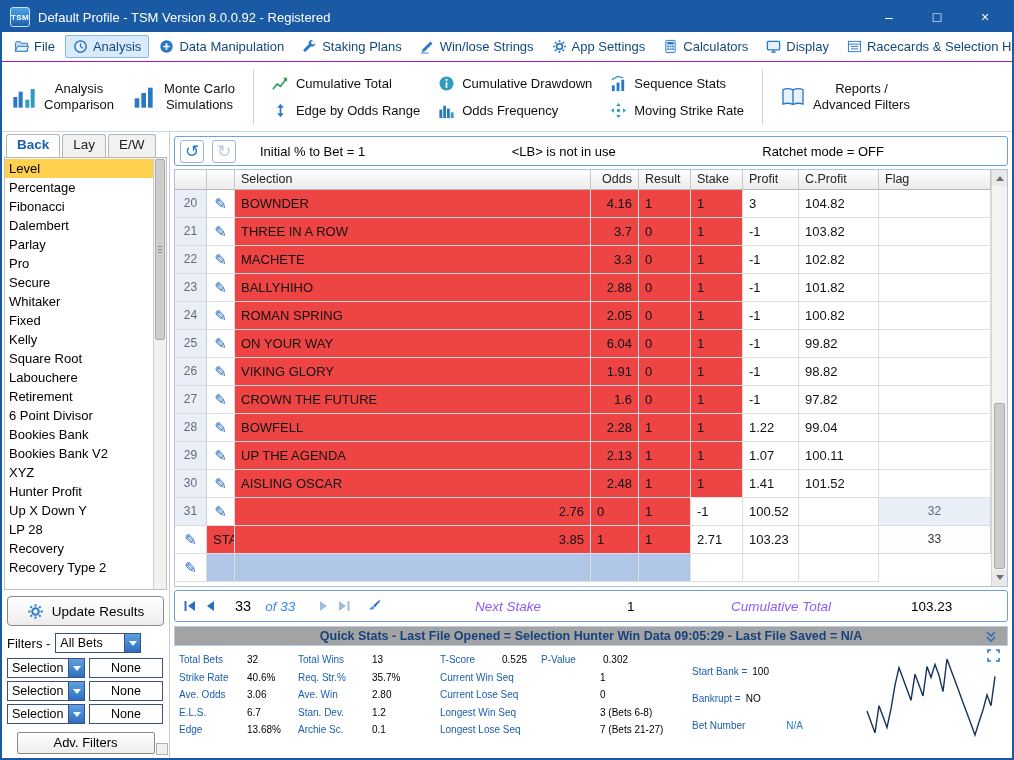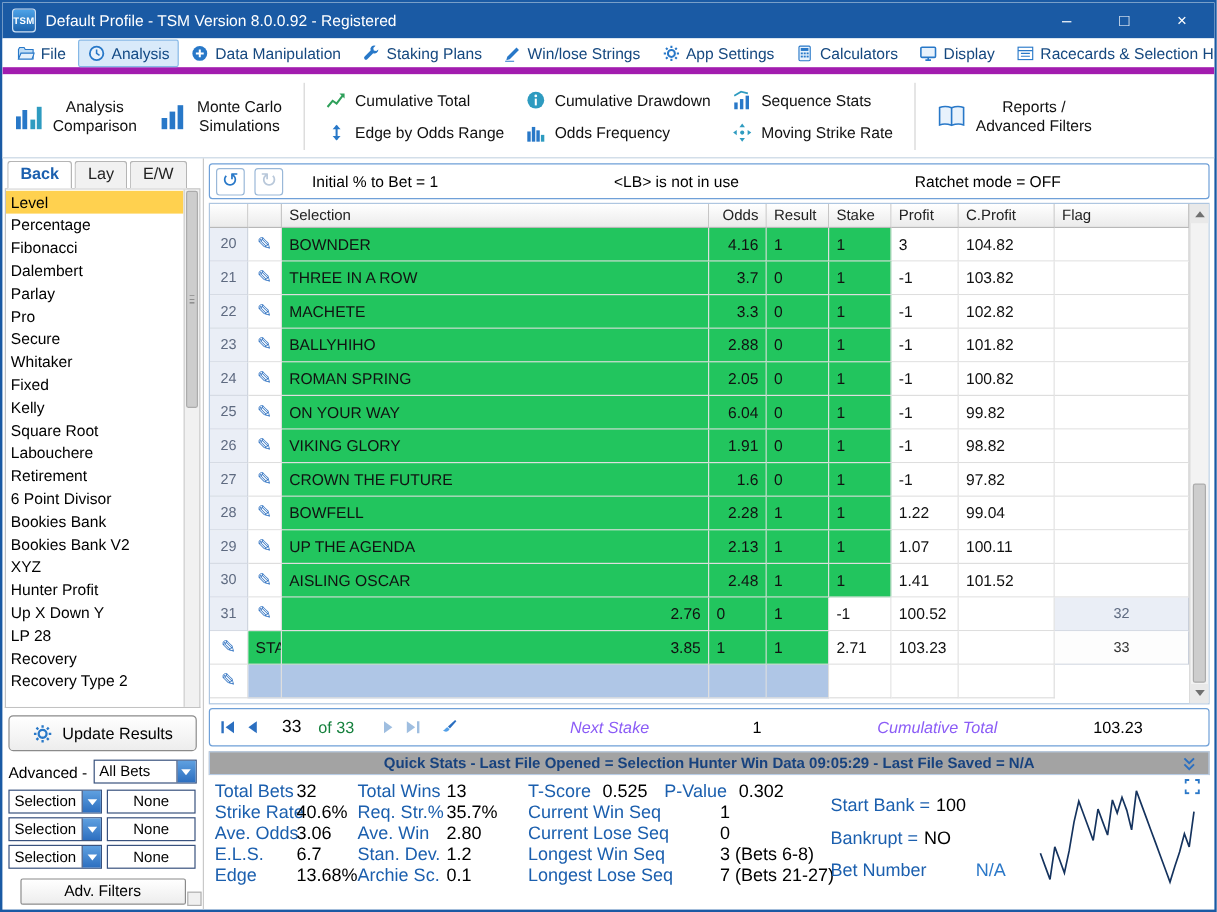--- a/index.html
+++ b/index.html
@@ -8,21 +8,21 @@
 
   
   .titlebar{height:30px;background:#1A5AA4;display:flex;align-items:center;color:#fff;font-size:13px;flex:none;padding:0 8px;}
   .app-logo{width:20px;height:20px;border:1px solid #cfe2f5;border-radius:3px;background:linear-gradient(#4DA3E8,#1B62AC);
     font-size:8px;font-weight:bold;display:flex;align-items:center;justify-content:center;margin-right:8px;letter-spacing:.3px;}
   .win-title{flex:1;white-space:nowrap;overflow:hidden;}
   .win-controls{display:flex;gap:30px;margin-right:10px;font-size:14px;}
   .win-controls span{cursor:default;width:18px;text-align:center;}
 
   
-  .menubar{height:30px;background:#fff;border-bottom:6px solid #a21caf;display:flex;align-items:center;padding:0 4px;flex:none;gap:2px;}
+  .menubar{height:30px;background:#fff;border-bottom:1px solid #a21caf;display:flex;align-items:center;padding:0 4px;flex:none;gap:2px;}
   .menu-item{display:flex;align-items:center;gap:5px;padding:3px 7px;color:#15487F;font-size:13px;white-space:nowrap;border:1px solid transparent;border-radius:2px;}
   .menu-item.active{background:#D9EAFA;border-color:#86B8E6;color:#134A85;}
   .icon{display:inline-flex;align-items:center;justify-content:center;line-height:0;}
   .mi svg{width:15px;height:15px;}
 
   
   .ribbon{height:70px;background:#fff;border-bottom:1px solid #C9D6E4;display:flex;align-items:center;padding:2px 10px;flex:none;gap:18px;}
   .rib-big{display:flex;align-items:center;gap:8px;color:#111;font-size:13px;}
   .rib-big .icon svg{width:24px;height:24px;}
   .rib-lines{text-align:center;line-height:16px;}
@@ -77,47 +77,47 @@
   .grid{display:grid;grid-template-columns:32px 28px 356px 48px 52px 52px 56px 80px 1fr;align-content:start;}
   .th{height:20px;background:linear-gradient(#FFFFFF,#EBEBEB);border-right:1px solid #C6C6C6;border-bottom:1px solid #B8B8B8;
     font-size:12.5px;color:#222;padding:2px 6px 0;white-space:nowrap;overflow:hidden;}
   .th-odds{text-align:right;}
   .td{height:28px;line-height:27px;border-right:1px solid #DEDEDE;border-bottom:1px solid #DEDEDE;font-size:13px;color:#111;
     padding:0 6px;white-space:nowrap;overflow:hidden;background:#fff;}
   .td.num{background:#EAEEF6;color:#5E6A80;font-size:12px;text-align:center;padding:0;border-right:1px solid #C9CFDA;border-bottom:1px solid #D6DBE4;}
   .td.num.nsel{background:#FDFDFD;color:#333;}
   .td.edit{text-align:center;padding:0;}
   .pencil{color:#2B6FC0;font-size:15px;line-height:27px;}
-  .cream{background:#22c55e;}
+  .cream{background:#ef4444;}
   .rowsel{background:#AFC6E6 !important;}
   .c-odds{text-align:right;}
 
   .sb{position:absolute;top:0;right:0;bottom:0;width:16px;background:#F3F3F3;border-left:1px solid #D5D5D5;}
   .sb-arrow{position:absolute;left:0;right:0;height:16px;background:#E9E9E9;display:flex;align-items:center;justify-content:center;}
   .sb-arrow.up{top:0;} .sb-arrow.down{bottom:0;}
   .tri-up{border:4px solid transparent;border-bottom:5px solid #707070;margin-top:-3px;}
   .tri-down{border:4px solid transparent;border-top:5px solid #707070;margin-bottom:-3px;}
 
   .navbar{flex:none;height:32px;border:1px solid #6FA0D8;border-radius:3px;display:flex;align-items:center;padding:0 8px;margin-bottom:4px;position:relative;font-size:13.5px;}
   .ni svg{width:14px;height:14px;}
   .navgap{margin-left:6px;}
   .nav-rec{margin-left:18px;font-size:14.5px;color:#000;}
-  .nav-of{margin-left:14px;color:#15803d;}
+  .nav-of{margin-left:14px;color:#3b82f6;font-style:italic;}
   .nav-next{margin-left:22px;}
   .nav-brush{margin-left:16px;}
   .nav-abs{position:absolute;top:0;height:100%;display:flex;align-items:center;}
   .lbl-blue{color:#8b5cf6;font-style:italic;}
   .pos-nextstake{left:300px;} .pos-nextval{left:452px;} .pos-cumlbl{left:556px;} .pos-cumval{left:736px;}
 
   .quickbar{flex:none;height:20px;background:#a3a3a3;border:1px solid #B8CCE4;display:flex;align-items:center;justify-content:center;
     font-size:12.5px;font-weight:bold;color:#17427E;position:relative;}
   .qchev{position:absolute;right:10px;top:3px;}
   .qchev svg{width:12px;height:13px;}
 
-  .stats{flex:none;height:110px;position:relative;background:#fff;font-size:15px;}
+  .stats{flex:none;height:110px;position:relative;background:#fff;font-size:10px;}
   .scol{position:absolute;top:5px;}
   .srow{display:flex;height:17.5px;align-items:center;white-space:nowrap;}
   .slabel{color:#1B5FAE;}
   .sval{color:#000;}
   .scol1{left:5px;} .scol1 .slabel{width:68px;} 
   .scol2{left:124px;} .scol2 .slabel{width:74px;}
   .scol3{left:266px;} .scol3 .slabel{width:104px;}
   .scol3 .srow:first-child .slabel{width:62px;}
   .scol3 .slabel.extra{width:56px;margin-left:14px;}
   .sval3{margin-left:56px;}
@@ -406,21 +406,21 @@
             <svg viewBox="0 0 16 16">
               <g stroke="#2878C8" stroke-width="1.8" fill="none">
                 <circle cx="8" cy="8" r="3.1"></circle>
                 <path d="M8 1.2v2M8 12.8v2M1.2 8h2M12.8 8h2M3.2 3.2l1.4 1.4M11.4 11.4l1.4 1.4M12.8 3.2l-1.4 1.4M4.6 11.4l-1.4 1.4"></path>
               </g>
             </svg>
           </span>
         <span>Update Results</span>
       </div>
       <div class="filters-row">
-        <span>Advanced -</span>
+        <span>Filters -</span>
         <div class="combo allbets-combo">
           <span class="combo-val">All Bets</span>
           <span class="combo-btn"></span>
         </div>
       </div>
       <div>
           <div class="filter-row">
             <div class="combo sel-combo">
               <span class="combo-val">Selection</span>
               <span class="combo-btn"></span>

